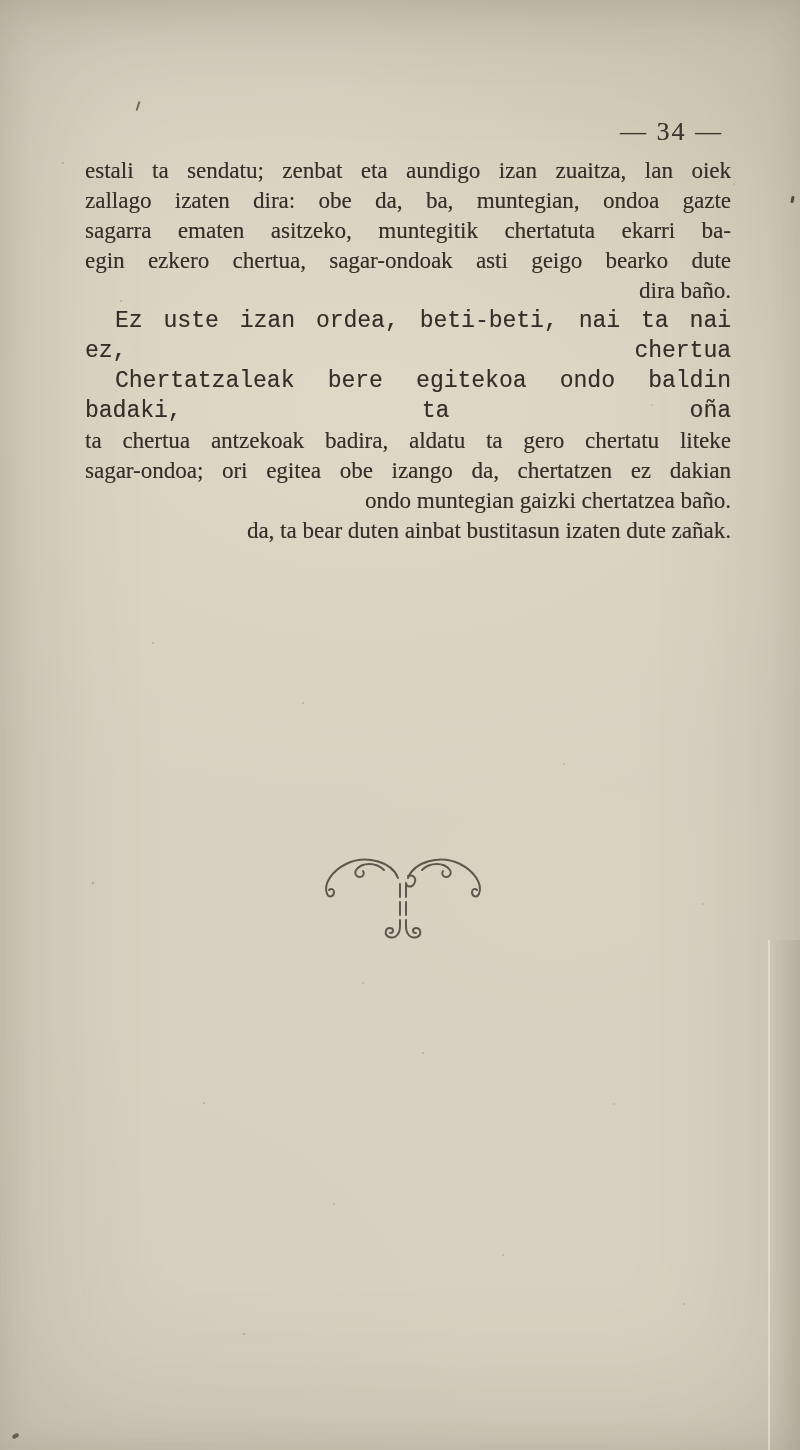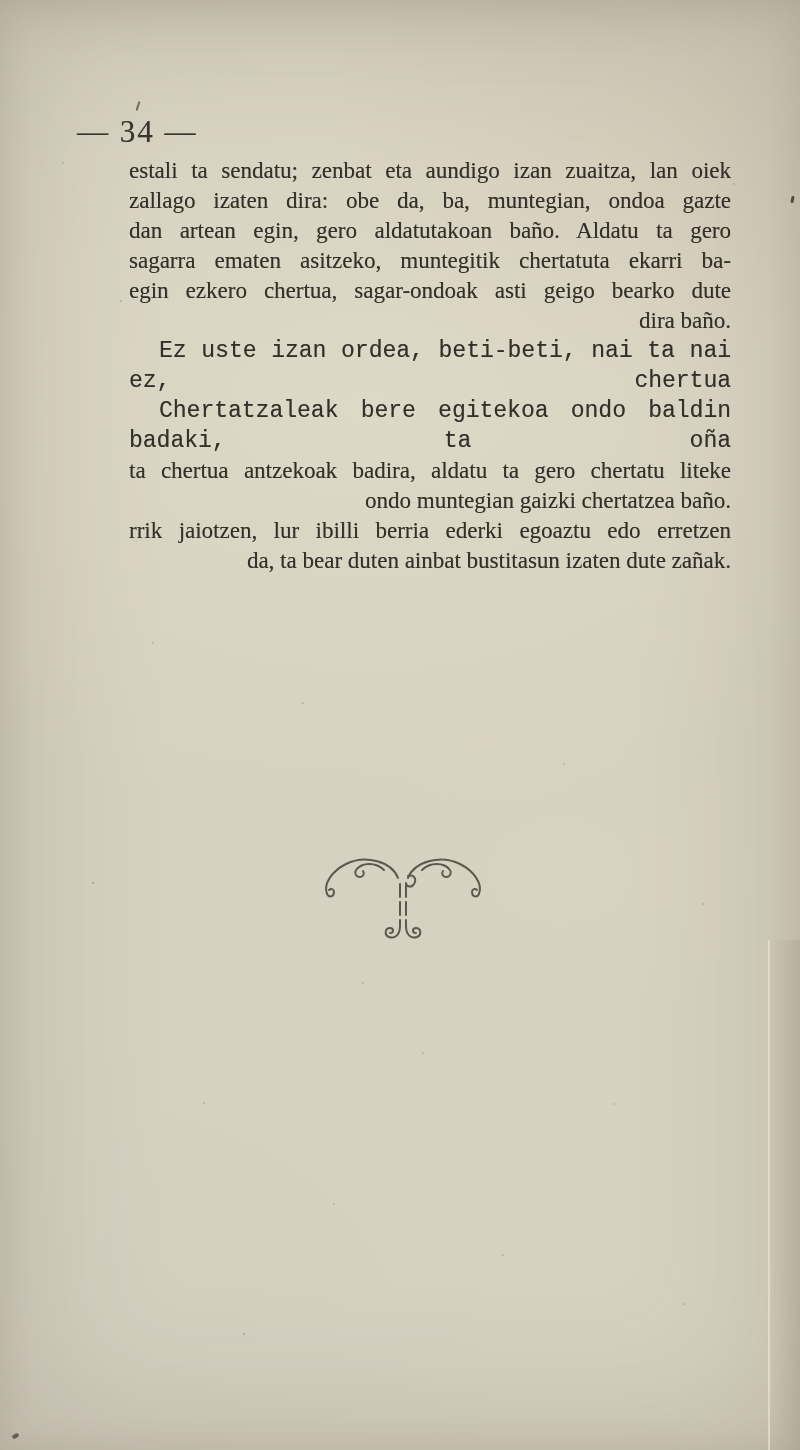--- a/index.html
+++ b/index.html
@@ -15,32 +15,32 @@
       radial-gradient(500px 380px at 85% 8%, rgba(196,184,160,0.30), rgba(196,184,160,0) 70%),
       radial-gradient(600px 500px at 10% 95%, rgba(205,200,186,0.35), rgba(205,200,186,0) 70%),
       radial-gradient(300px 220px at 70% 60%, rgba(222,215,196,0.30), rgba(222,215,196,0) 75%),
       linear-gradient(180deg, rgba(170,160,142,0.14), rgba(170,160,142,0) 4%);
     box-shadow:
       inset 0 0 140px 18px rgba(104,97,80,0.22),
       inset 0 0 28px 4px rgba(104,97,80,0.12);
   }
   .page-number{
     position:absolute;left:77px;top:116px;width:646px;height:32px;
-    text-align:left;font-size:31px;line-height:32px;color:#3a362e;
+    text-align:right;font-size:26px;line-height:32px;color:#3a362e;
     letter-spacing:2px;
     text-shadow:0.3px 0.3px 0 rgba(58,54,46,0.45);
   }
   .text-block{
     position:absolute;left:85px;top:156px;width:646px;
     font-size:23px;line-height:30px;color:#332f28;
     text-shadow:0.3px 0.3px 0 rgba(51,47,40,0.42);
   }
   .paragraph{margin:0;}
   .line{text-align:right;white-space:normal;}
-  .line.fill{text-align:justify;text-align-last:justify;margin-left:44px;}
+  .line.fill{text-align:justify;text-align-last:justify;}
   .line.indent{text-indent:30px;font-family:Liberation Mono, monospace;}
   .ornament{
     position:absolute;left:318px;top:846px;width:170px;height:100px;
     opacity:0.88;
   }
   .edge-right{
     position:absolute;right:0;top:940px;width:30px;height:510px;
     background:linear-gradient(90deg, rgba(125,114,96,0) 0%, rgba(125,114,96,0.16) 100%);
     border-left:2px solid rgba(241,237,223,0.65);
   }
@@ -83,35 +83,34 @@
 <body>
 
 <div class="page">
 
   <div class="page-number">— 34 —</div>
 
   <div class="text-block">
       <div class="paragraph">
         <div class="line fill">estali ta sendatu; zenbat eta aundigo izan zuaitza, lan oiek</div>
         <div class="line fill">zallago izaten dira: obe da, ba, muntegian, ondoa gazte</div>
-        <div class="line fill">dan artean egin, gero aldatutakoan baño. Aldatu ta gero</div>
         <div class="line fill">sagarra ematen asitzeko, muntegitik chertatuta ekarri ba-</div>
         <div class="line fill">egin ezkero chertua, sagar-ondoak asti geigo bearko dute</div>
         <div class="line">dira baño.</div>
       </div>
       <div class="paragraph">
         <div class="line fill indent">Ez uste izan ordea, beti-beti, nai ta nai ez, chertua</div>
       </div>
       <div class="paragraph">
         <div class="line fill indent">Chertatzaleak bere egitekoa ondo baldin badaki, ta oña</div>
         <div class="line fill">ta chertua antzekoak badira, aldatu ta gero chertatu liteke</div>
+        <div class="line fill">sagar-ondoa; ori egitea obe izango da, chertatzen ez dakian</div>
         <div class="line">ondo muntegian gaizki chertatzea baño.</div>
       </div>
       <div class="paragraph">
-        <div class="line fill">rrik jaiotzen, lur ibilli berria ederki egoaztu edo erretzen</div>
         <div class="line">da, ta bear duten ainbat bustitasun izaten dute zañak.</div>
       </div>
     </div>
 
   <svg class="ornament" viewBox="0 0 170 100" xmlns="http://www.w3.org/2000/svg">
     <g stroke="#4d483e" fill="none" stroke-width="2" stroke-linecap="round">
 
       <path d="M80,32 C74,16 48,8 28,18 C14,25 5,38 9,48 c2,4 7,3 7,-2 c0,-3 -3,-4 -5,-2"></path>
 
       <path d="M66,24 C58,16 44,16 38,24 c-2,3 0,7 4,7 c3,0 5,-3 3,-6"></path>

